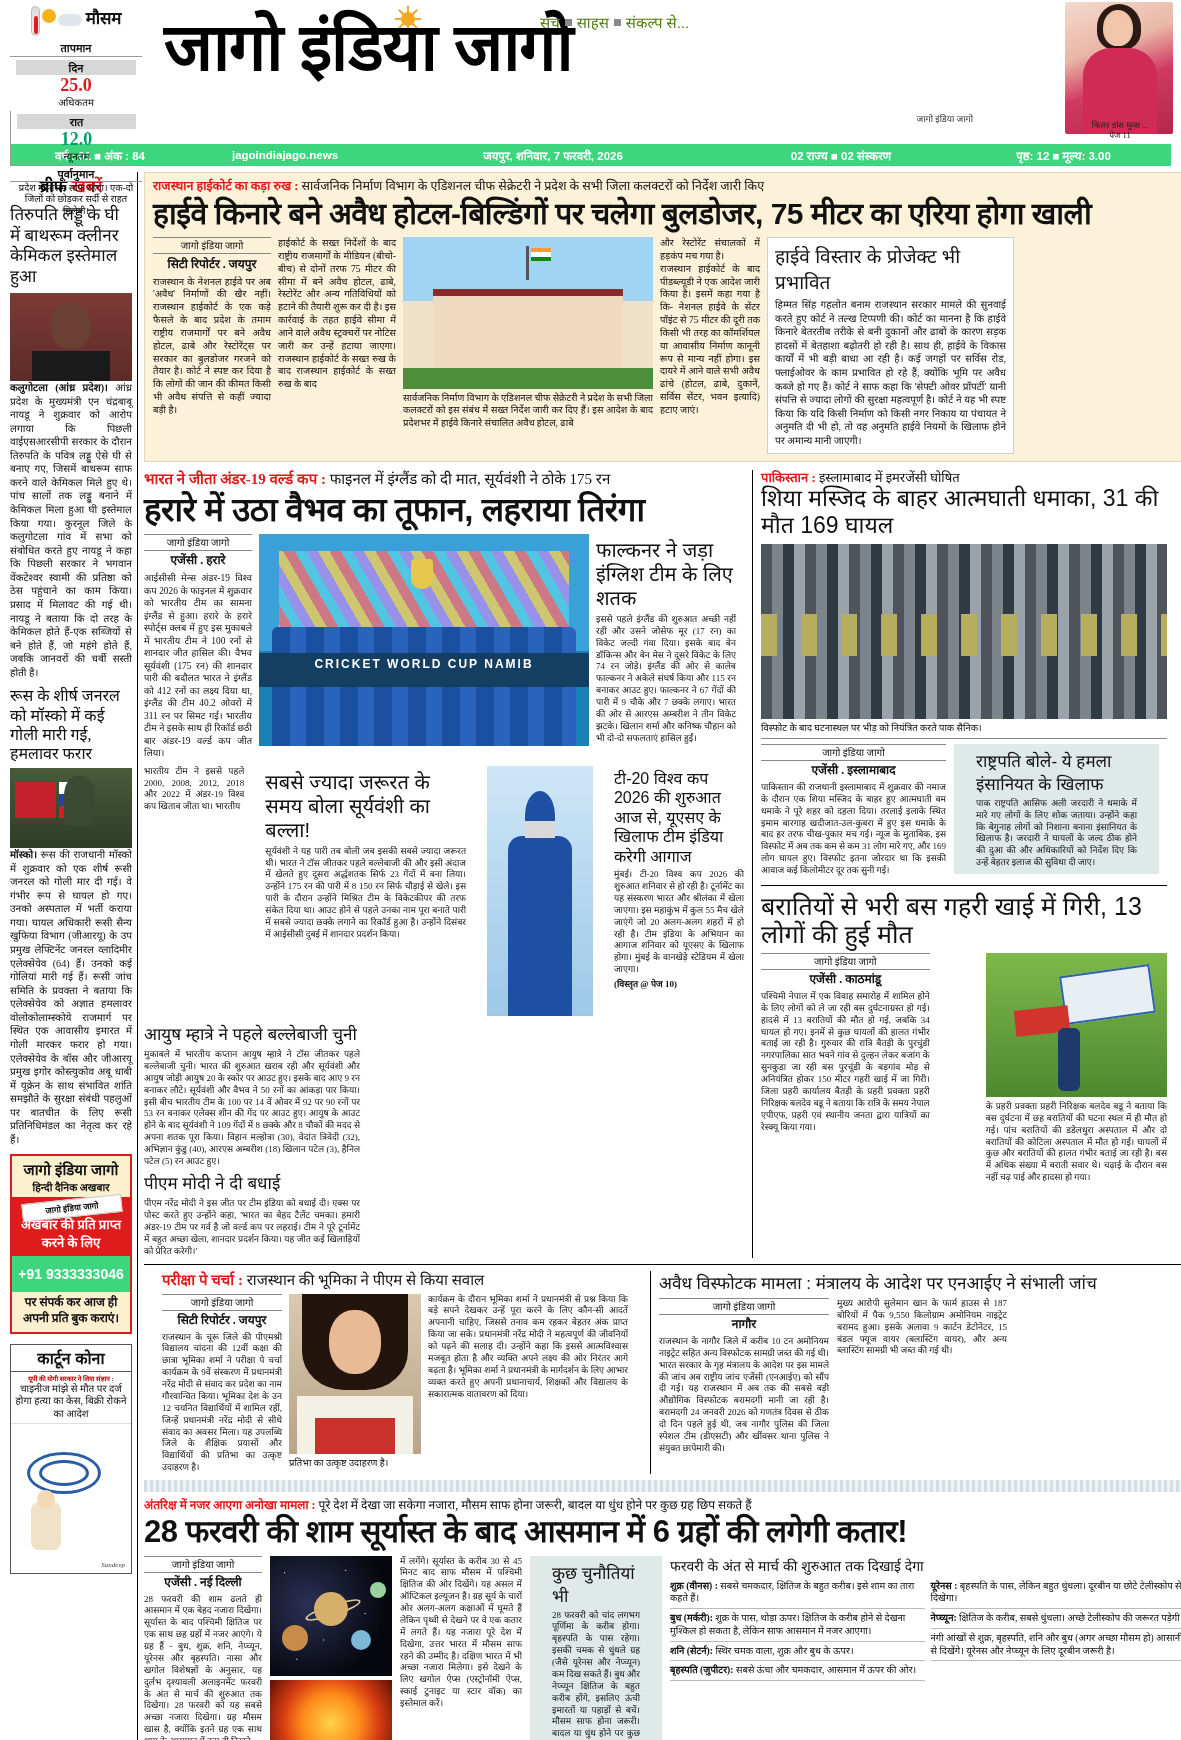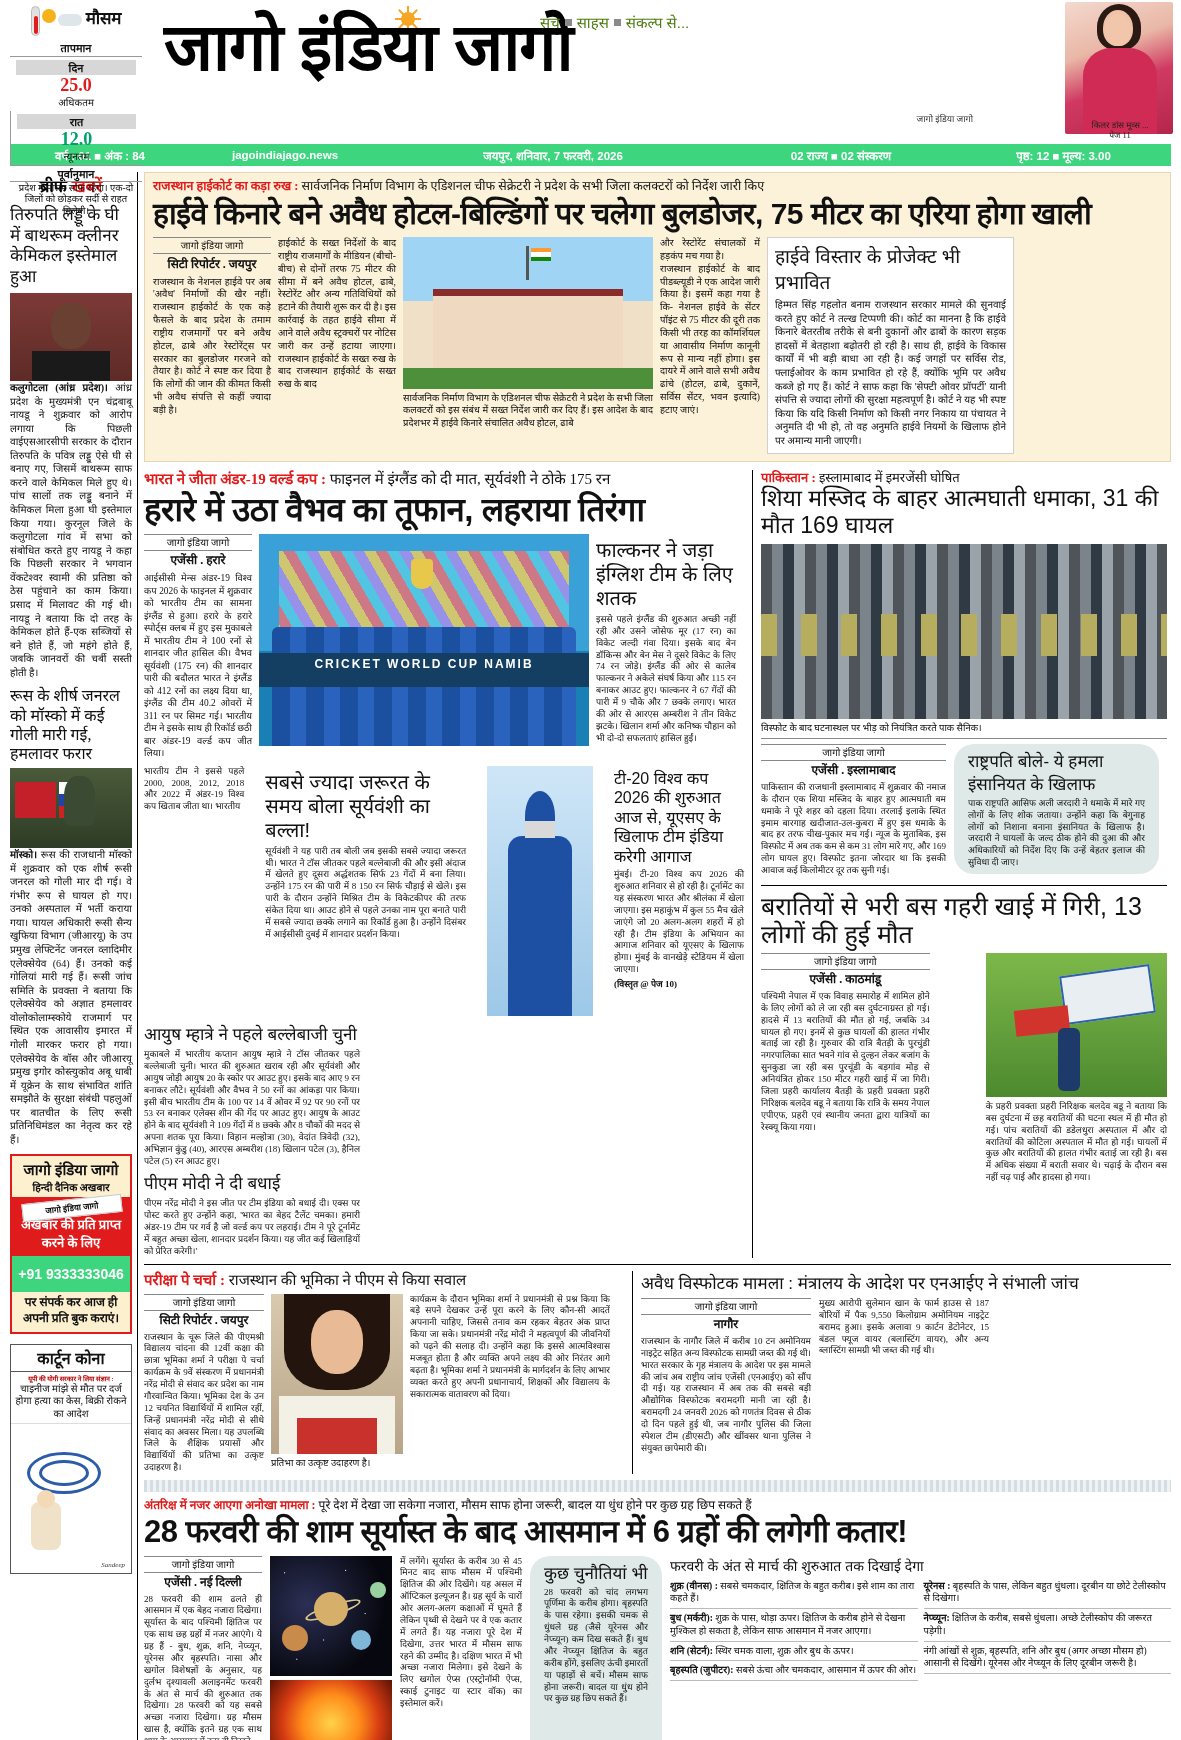--- a/index.html
+++ b/index.html
@@ -132,21 +132,21 @@
   .sport-h { font-size:33px; font-weight:bold; letter-spacing:-.5px; line-height:1.1; margin:4px 0 6px;
              font-family:"Liberation Sans","DejaVu Sans",sans-serif; }
   .sub-h { font-size:20px; font-weight:500; line-height:1.2; margin:4px 0 4px;
            font-family:"Liberation Sans","DejaVu Sans",sans-serif;}
   .sub-h2 { font-size:16px; font-weight:500; line-height:1.22; margin:3px 0 3px;
            font-family:"Liberation Sans","DejaVu Sans",sans-serif;}
   .mid-h { font-size:17px; font-weight:500; line-height:1.2; margin:3px 0 4px;
            font-family:"Liberation Sans","DejaVu Sans",sans-serif;}
   .tiny { font-size:9.4px; line-height:1.33; text-align:justify; }
   .tiny9 { font-size:9.0px; line-height:1.32; text-align:justify; }
-  .greybox { background:#dfeae8; padding:5px 14px;border-radius:20px; }
+  .greybox { background:#dfeae8; padding:5px 22px; }
   .greybox h4 { margin:0 0 3px; font-size:17px; font-weight:500;
                 font-family:"Liberation Sans","DejaVu Sans",sans-serif;}
 
   .pakistan-h { font-size:23px; font-weight:500; line-height:1.16;
                 font-family:"Liberation Sans","DejaVu Sans",sans-serif;}
   .bus-h { font-size:25px; font-weight:500; line-height:1.14;
            font-family:"Liberation Sans","DejaVu Sans",sans-serif;}
 
   
   .img-court { background:linear-gradient(#9fd4f5 0 42%, #f0e0c8 42% 100%); position:relative; }
@@ -473,21 +473,21 @@
                     <div class="person"></div>
                 </div>
                 <div class="tiny9" style="margin-top:4px;">के प्रहरी प्रवक्ता प्रहरी निरिक्षक बलदेव बडू ने बताया कि बस दुर्घटना में छह बरातियों की घटना स्थल में ही मौत हो गई। पांच बरातियों की डडेलधुरा अस्पताल में और दो बरातियों की कोटिला अस्पताल में मौत हो गई। घायलों में कुछ और बरातियों की हालत गंभीर बताई जा रही है। बस में अधिक संख्या में बराती सवार थे। चढ़ाई के दौरान बस नहीं चढ़ पाई और हादसा हो गया।</div>
               </div>
             </div>
           </div>
         </div>
       </div>
 
       <div style="border-top:1px solid #000;margin-top:6px;padding-top:6px;display:flex;gap:8px;">
-        <div style="width:480px;">
+        <div style="width:480px;margin-left:18px;">
           <div class="sport-kicker" style="font-size:15px;">
             <span class="red">परीक्षा पे चर्चा :</span>
             <span>राजस्थान की भूमिका ने पीएम से किया सवाल</span>
           </div>
           <div style="display:flex;gap:7px;margin-top:5px;">
             <div style="width:120px;" class="tiny9">
               <div class="byline-rule">जागो इंडिया जागो</div>
               <div class="byline">सिटी रिपोर्टर . जयपुर</div>
               <div>राजस्थान के चूरू जिले की पीएमश्री विद्यालय चांदना की 12वीं कक्षा की छात्रा भूमिका शर्मा ने परीक्षा पे चर्चा कार्यक्रम के 9वें संस्करण में प्रधानमंत्री नरेंद्र मोदी से संवाद कर प्रदेश का नाम गौरवान्वित किया। भूमिका देश के उन 12 चयनित विद्यार्थियों में शामिल रहीं, जिन्हें प्रधानमंत्री नरेंद्र मोदी से सीधे संवाद का अवसर मिला। यह उपलब्धि जिले के शैक्षिक प्रयासों और विद्यार्थियों की प्रतिभा का उत्कृष्ट उदाहरण है।</div>
             </div>

